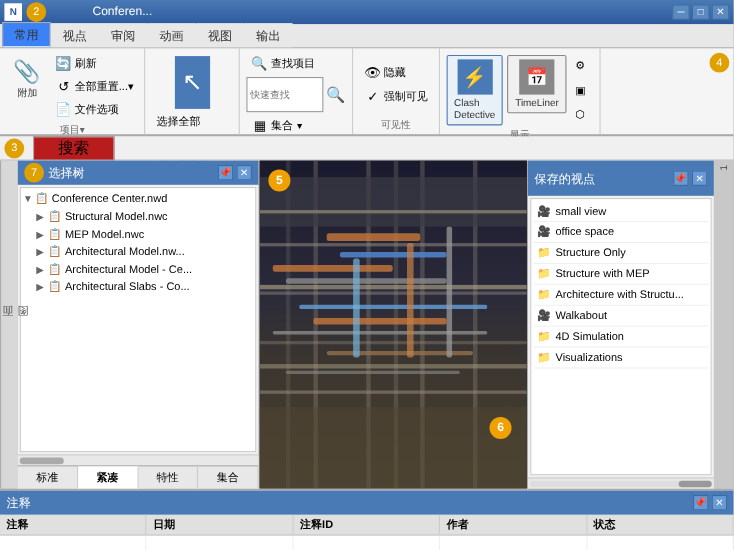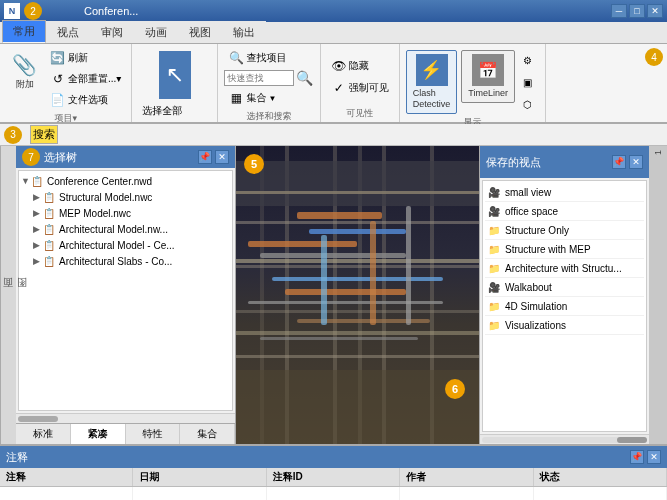--- a/index.html
+++ b/index.html
@@ -28,21 +28,21 @@
     .ribbon-icon-small { width: 16px; height: 16px; display: inline-flex; align-items: center; justify-content: center; font-size: 12px; }
     .ribbon-col { display: flex; flex-direction: column; gap: 1px; justify-content: center; }
     .ribbon-section { display: flex; gap: 2px; align-items: flex-start; }
     .clash-detective-btn { display: flex; flex-direction: column; align-items: center; padding: 3px 6px; cursor: pointer; border: 1px solid #4a7ab5; border-radius: 2px; background: #e8f0f8; }
     .clash-detective-btn .icon { width: 32px; height: 32px; background: #4a7ab5; display: flex; align-items: center; justify-content: center; color: white; font-size: 18px; }
     .clash-detective-btn .label { font-size: 9px; color: #333; text-align: left; line-height: 1.2; margin-top: 2px; }
 
     
     #input-bar { height: 22px; background: #f0f0f0; border-bottom: 1px solid #bbb; display: flex; align-items: center; padding: 0 4px; gap: 4px; }
     #input-bar .input-field { flex: 1; height: 16px; border: 1px solid #999; padding: 0 3px; font-size: 10px; background: white; }
-    #input-bar .input-btn { padding: 1px 2px; font-size: 11px; background: #fde047; border: 1px solid #aaa; cursor: pointer; }
+    #input-bar .input-btn { padding: 1px 22px; font-size: 14px; background: #b91c1c; border: 1px solid #aaa; cursor: pointer; }
 
     
     #main { display: flex; height: 298px; }
 
     
     #left-panel { width: 220px; background: #f0f0f0; border-right: 1px solid #aaa; display: flex; flex-direction: column; }
     #left-panel-header { height: 22px; background: #4a7ab5; color: white; display: flex; align-items: center; justify-content: space-between; padding: 0 6px; font-size: 11px; }
     #left-panel-header .header-controls { display: flex; gap: 3px; }
     #left-panel-header .ctrl-btn { width: 14px; height: 14px; background: #6a9ad5; border: 1px solid #3a6aa0; color: white; font-size: 9px; display: flex; align-items: center; justify-content: center; cursor: pointer; }
     #tree-area { flex: 1; overflow: auto; padding: 2px; background: white; border: 1px solid #ccc; margin: 2px; }
@@ -185,21 +185,21 @@
     <div class="ribbon-group-label">选择</div>
   </div>
 
   <div class="ribbon-group">
     <div style="flex:1;display:flex;flex-direction:column;gap:2px;justify-content:flex-start;">
       <div class="ribbon-btn-small">
         <span class="ribbon-icon-small">🔍</span>
         <span>查找项目</span>
       </div>
       <div style="display:flex;align-items:center;gap:2px;">
-        <input type="text" style="width: 70px; height: 16px; border: 1px solid rgb(153, 153, 153); font-size: 9px; padding: 0px 2px;" placeholder="快速查找">
+        <input type="text" style="width: 70px; height: 32px; border: 1px solid rgb(153, 153, 153); font-size: 9px; padding: 0px 2px;" placeholder="快速查找">
         <span style="font-size:14px;cursor:pointer;">🔍</span>
       </div>
       <div class="ribbon-btn-small">
         <span class="ribbon-icon-small">▦</span>
         <span>集合</span>
         <span style="font-size:8px;cursor:pointer;">▼</span>
       </div>
     </div>
     <div class="ribbon-group-label">选择和搜索</div>
   </div>

